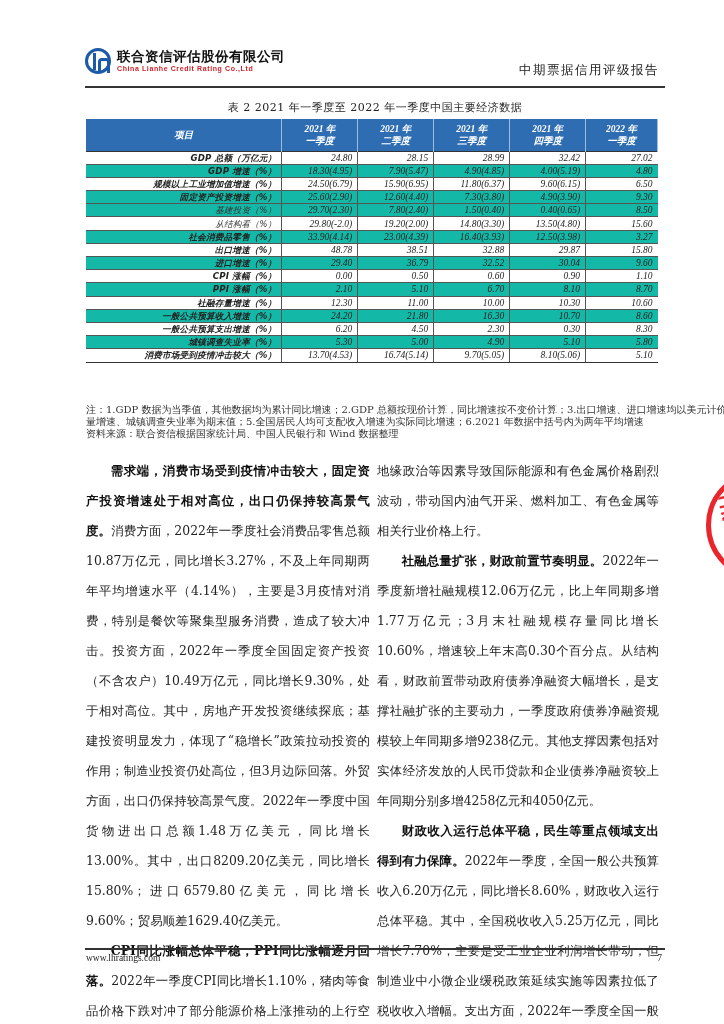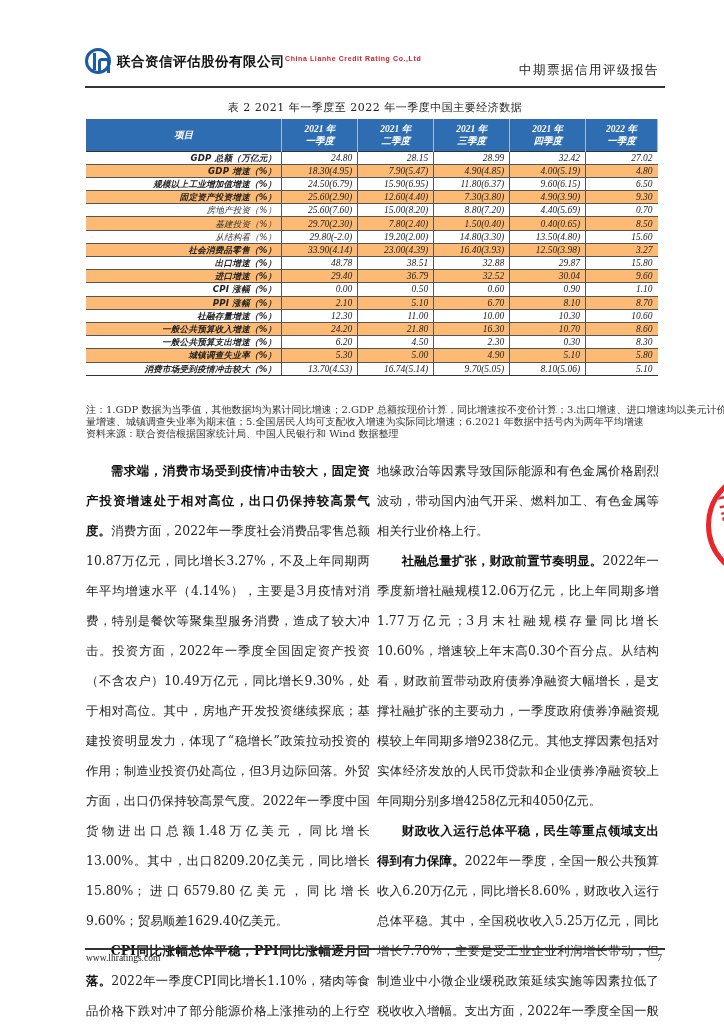--- a/index.html
+++ b/index.html
@@ -5,39 +5,39 @@
   * { box-sizing: border-box; margin: 0; padding: 0; }
   html, body { width: 724px; height: 1024px; background: #ffffff; overflow: hidden; }
   body { position: relative; font-family: "DejaVu Serif", "Liberation Serif", serif; color: #1a1a1a; }
 
   
   .header { position: absolute; left: 85px; top: 44px; width: 580px; height: 44px; }
   .logo { position: absolute; left: 0; top: 4px; display: flex; align-items: center; }
   .logo-mark { width: 26px; height: 26px; border-radius: 50%; border: 3px solid #1b5aa6; position: relative; background: #fff; }
   .logo-mark::before { content: ""; position: absolute; left: 5px; top: 2px; width: 3px; height: 17px; background: #1b5aa6; }
   .logo-mark::after { content: ""; position: absolute; left: 10px; top: 7px; width: 6px; height: 12px; border: 3px solid #1b5aa6; border-bottom: none; border-radius: 4px 4px 0 0; }
-  .logo-text { margin-left: 6px; display: flex; flex-direction: row; }
+  .logo-text { margin-left: 6px; display: flex; flex-direction: column; }
   .logo-cn { font-family: "DejaVu Sans", sans-serif; font-weight: bold; font-size: 13.5px; color: #111; letter-spacing: 0.5px; line-height: 15px; }
   .logo-en { font-family: "Liberation Sans", sans-serif; font-weight: bold; font-size: 7px; color: #d0202a; letter-spacing: 0.6px; line-height: 9px; }
   .header-title { position: absolute; right: 6px; top: 18px; font-size: 12.5px; color: #222; letter-spacing: 1.5px; }
   .header-rule { position: absolute; left: 85px; top: 86px; width: 580px; height: 1.5px; background: #333; }
 
   
   .caption { position: absolute; left: 85px; top: 100px; width: 580px; text-align: center; font-size: 11px; color: #222; letter-spacing: 0.5px; }
 
   
   .table { position: absolute; left: 86px; top: 119px; width: 572px; border-collapse: collapse; font-family: "Liberation Serif", serif; font-size: 9.5px; font-style: italic; }
   .table th { background: #2f6db3; color: #fff; font-weight: bold; font-size: 9.5px; line-height: 12px; height: 32px; border-right: 1px solid #9fbde0; text-align: center; padding: 0 6px; }
   .table th:first-child { text-align: center; }
   .table th .y { display: block; }
   .table td { height: 13.2px; line-height: 12px; border-bottom: 1px solid #555; border-right: 1px solid #555; padding: 0 5px; text-align: right; color: #222; white-space: nowrap; }
   .table td:last-child { border-right: none; }
   .table td.label { text-align: right; font-family: "DejaVu Sans", sans-serif; font-weight: bold; font-size: 8.6px; letter-spacing: 0.2px; }
   .table td.label.sub { font-weight: normal; padding-left: 24px; color: #333; }
-  .table tr.alt td { background: #fdba74; }
+  .table tr.alt td { background: #14b8a6; }
   .table tbody tr:first-child td { border-top: 1px solid #333; }
   .table tbody tr:last-child td { border-bottom: 1.5px solid #333; }
 
   .note { position: absolute; left: 86px; font-size: 10px; color: #333; line-height: 11px; white-space: nowrap; }
 
   
   .col { position: absolute; top: 456px; width: 284px; font-size: 12.4px; line-height: 30px; color: #222; text-align: justify; }
   .col-left { left: 86px; }
   .col-right { left: 377px; width: 282px; }
   .col p { text-indent: 2em; }
@@ -122,28 +122,20 @@
       <td>6.50</td>
     </tr>
     <tr class="alt">
       <td class="label">固定资产投资增速（%）</td>
       <td>25.60(2.90)</td>
       <td>12.60(4.40)</td>
       <td>7.30(3.80)</td>
       <td>4.90(3.90)</td>
       <td>9.30</td>
     </tr>
-    <tr>
-      <td class="label sub">房地产投资（%）</td>
-      <td>25.60(7.60)</td>
-      <td>15.00(8.20)</td>
-      <td>8.80(7.20)</td>
-      <td>4.40(5.69)</td>
-      <td>0.70</td>
-    </tr>
     <tr class="alt">
       <td class="label sub">基建投资（%）</td>
       <td>29.70(2.30)</td>
       <td>7.80(2.40)</td>
       <td>1.50(0.40)</td>
       <td>0.40(0.65)</td>
       <td>8.50</td>
     </tr>
     <tr>
       <td class="label sub">从结构看（%）</td>

